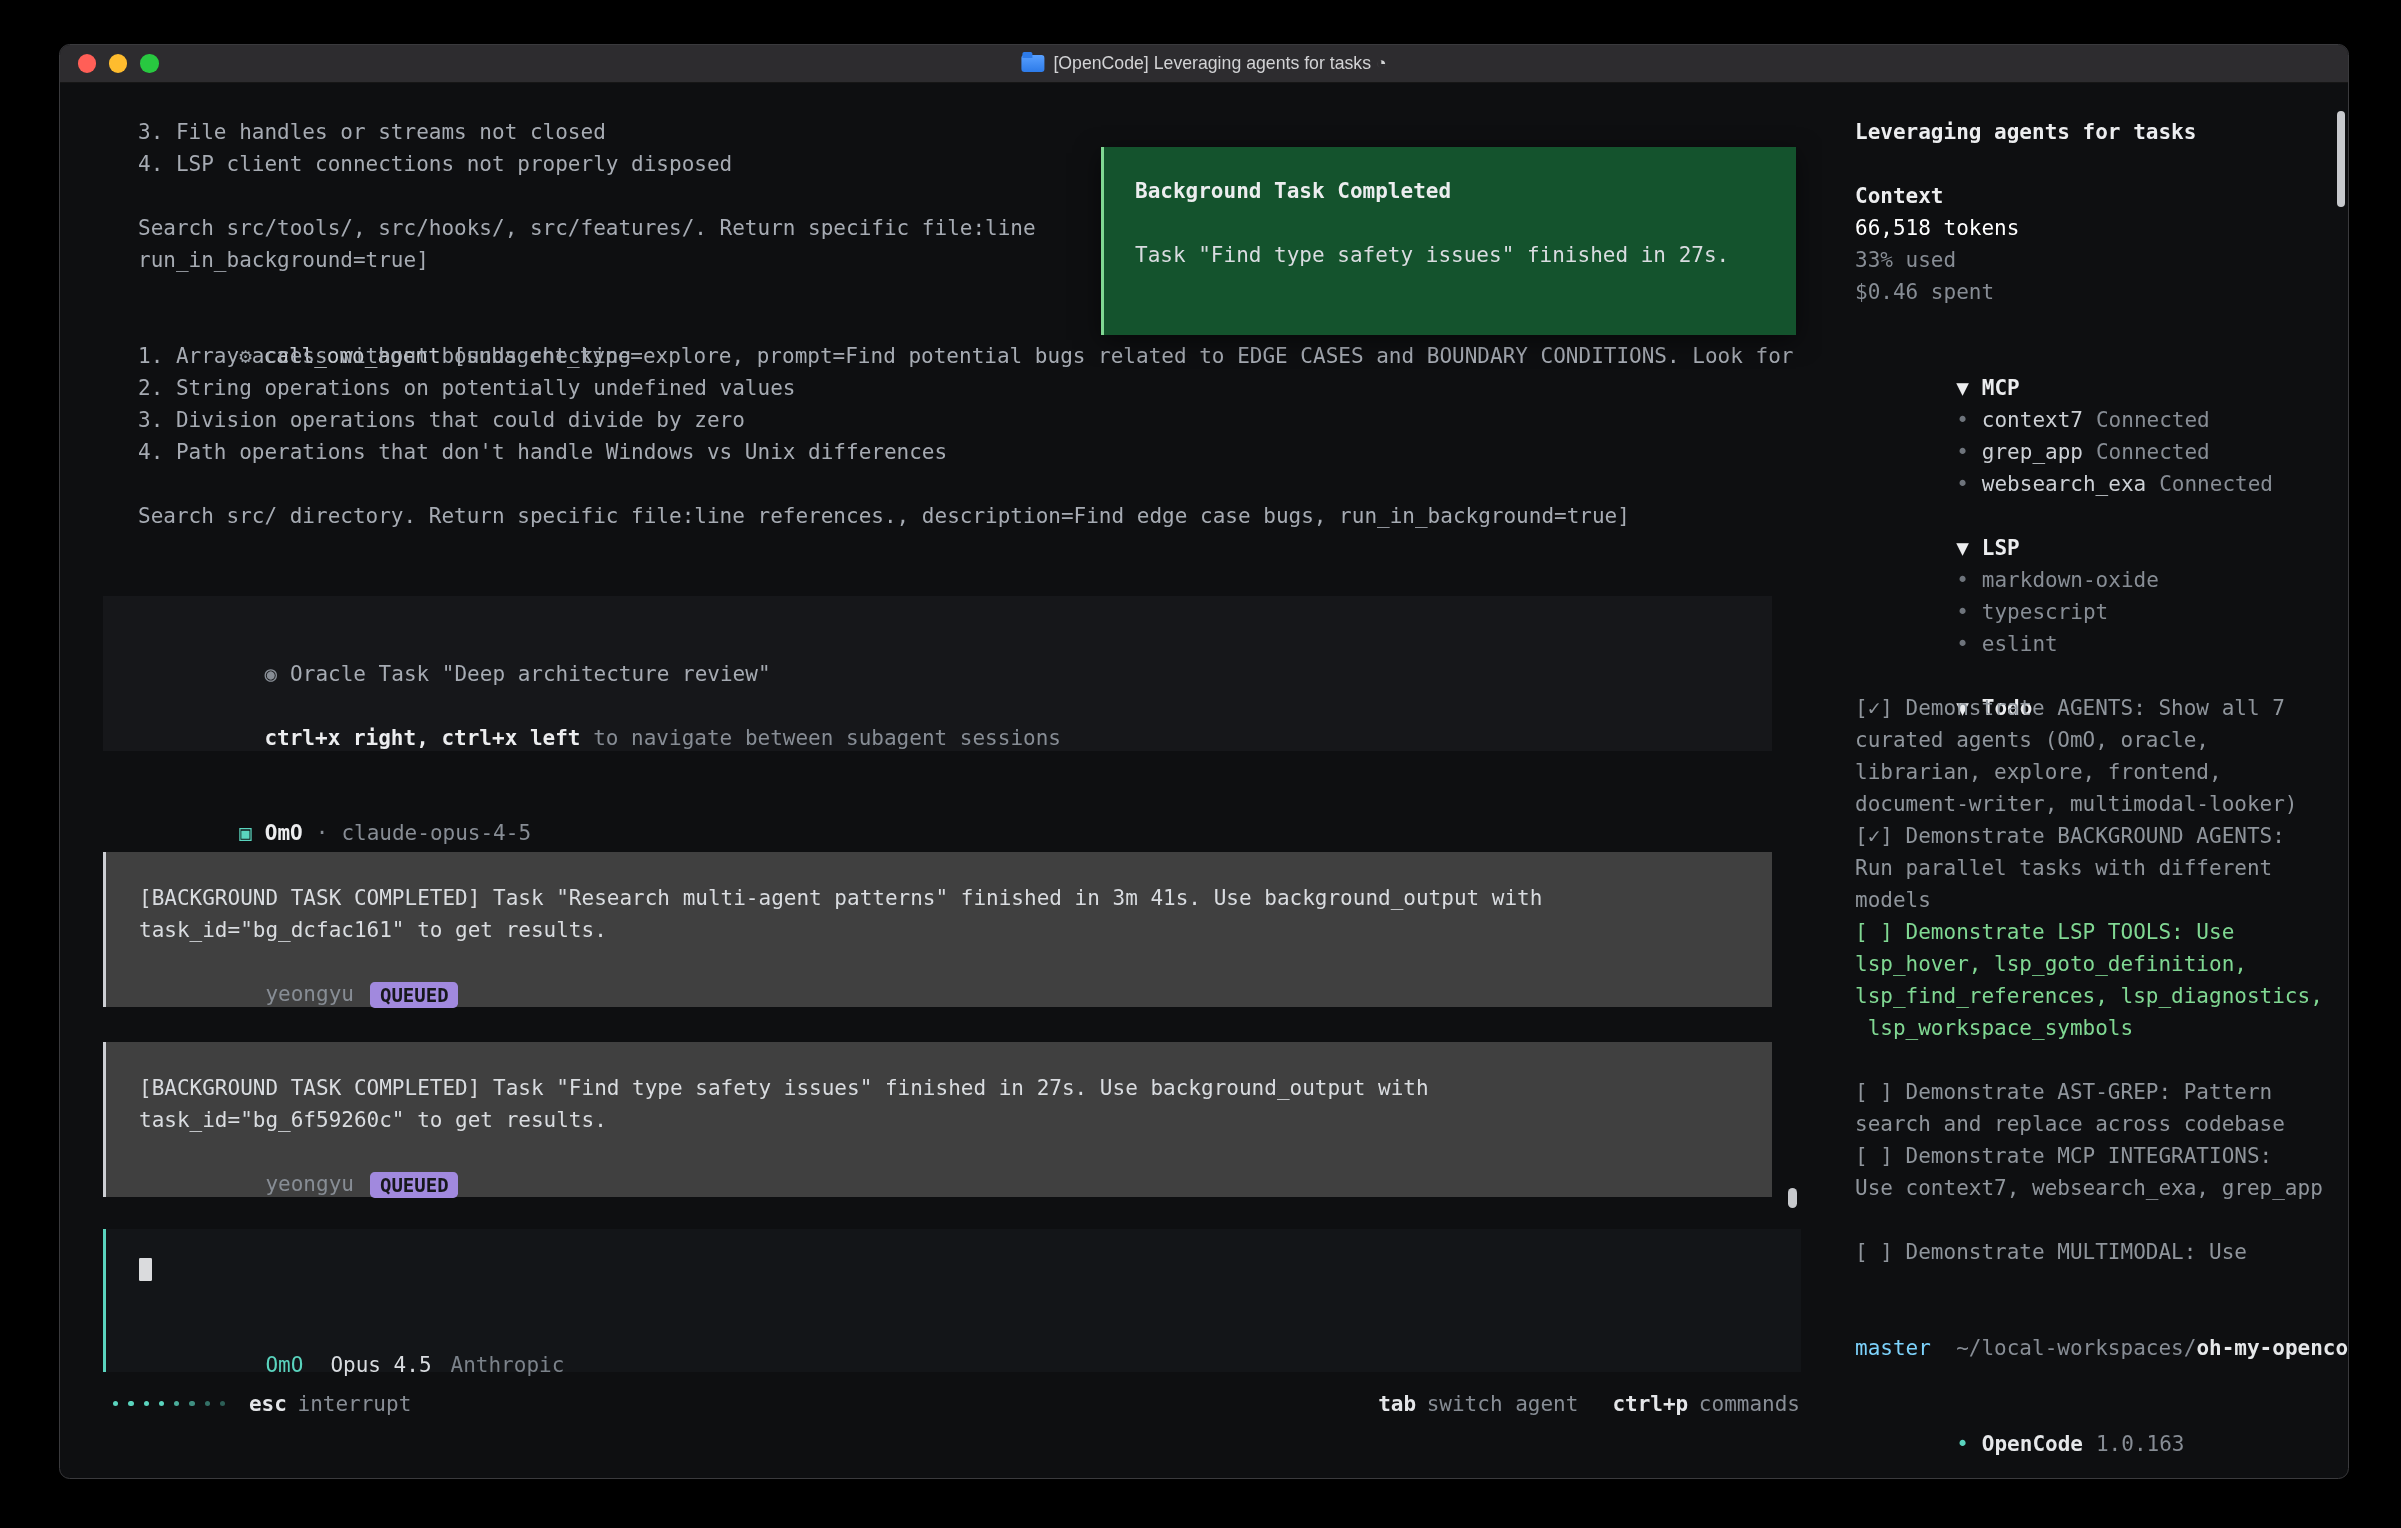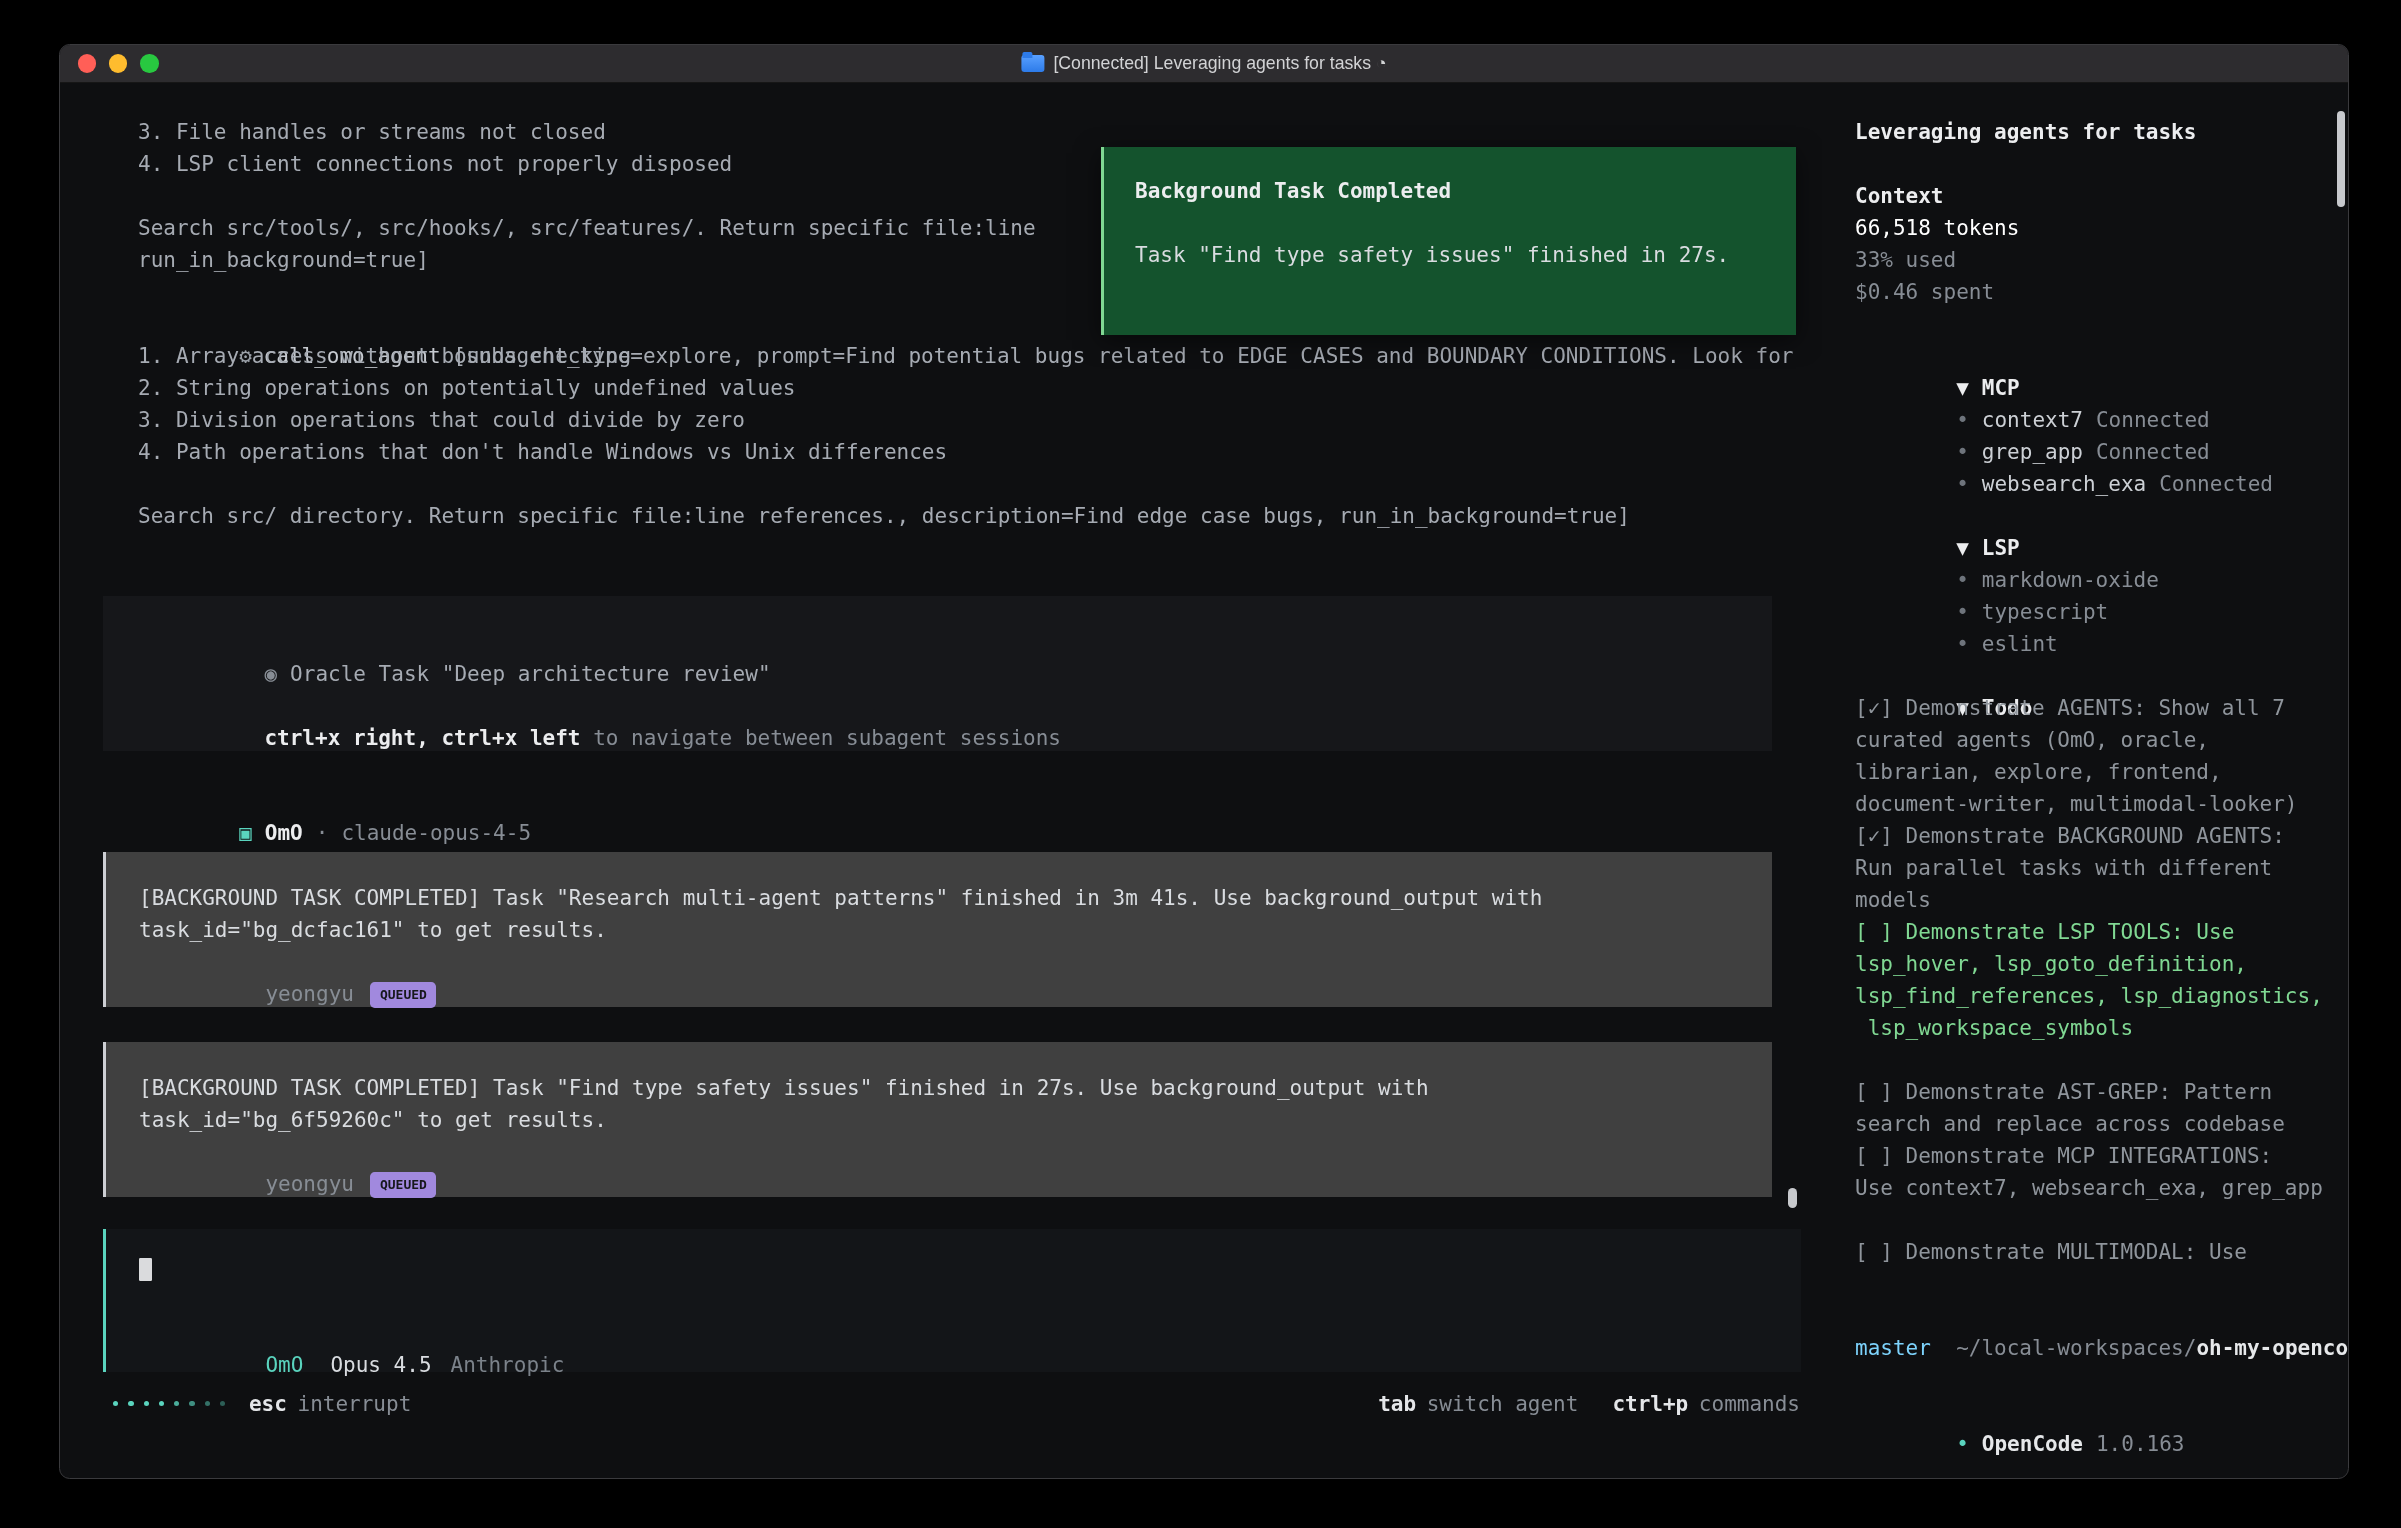--- a/index.html
+++ b/index.html
@@ -42,21 +42,21 @@
   
   .panel{ background:#16171a; margin-left:43px; width:1669px; padding:29.5px 35px; }
   .oracle{ margin-top:64px; }
   .agent-header{ margin:34px 0 0 78px; }
   .agent-header .sq{ color:#5ad4be; margin-right:13px; }
   .agent-header .nm{ color:#ecedef; font-weight:bold; margin-right:13px; }
 
   .msg{ background:#404040; border-left:3.5px solid #cdcfd4; margin:35px 0 0 43px; width:1669px; padding:29.5px 35px 29.5px 33px; }
   .msg .body-line{ color:#d9dce0; }
   .badge{ display:inline-block; height:26px; line-height:26px; padding:0 9.5px; margin-left:16.5px;
-    background:#a189de; color:#17181c; font-weight:bold; font-size:13px; border-radius:4.7px; vertical-align:middle; }
+    background:#a189de; color:#17181c; font-weight:bold; font-size:19px; border-radius:4.7px; vertical-align:middle; }
 
   .input-box{ background:#131518; border-left:3.5px solid #5ad4be; margin:32px 0 0 43px; width:1698px; padding:23.6px 35px 23.6px 33px; }
   .cursor{ display:inline-block; width:13px; height:23.6px; background:#dadbdd; vertical-align:middle; border-radius:1.2px; }
   .chip-agent{ color:#5ad4be; margin-right:27px; }
   .chip-model{ color:#d9dce0; margin-right:19px; }
   .chip-provider{ color:#7b828a; }
 
   
   .toast{ position:absolute; top:64px; left:1041px; width:695px; height:188px;
     background:#14532d; border-left:3.5px solid #80d893; padding:28px 23.6px 0 31px; box-shadow:0 5.9px 23.6px rgba(0,0,0,.5); }
@@ -94,21 +94,21 @@
 <div class="window">
 
   <div class="titlebar">
     <div class="traffic">
       <span class="tl red"></span>
       <span class="tl yellow"></span>
       <span class="tl green"></span>
     </div>
     <div class="titlewrap">
       <span class="folder"></span>
-      <span>[Connected] Leveraging agents for tasks ◔</span>
+      <span>[OpenCode] Leveraging agents for tasks ◔</span>
     </div>
   </div>
 
   <div class="wbody">
 
     <div class="main">
 
       <div class="line flow t-muted">3. File handles or streams not closed</div>
       <div class="line flow t-muted">4. LSP client connections not properly disposed</div>
       <div class="line sp"></div>

